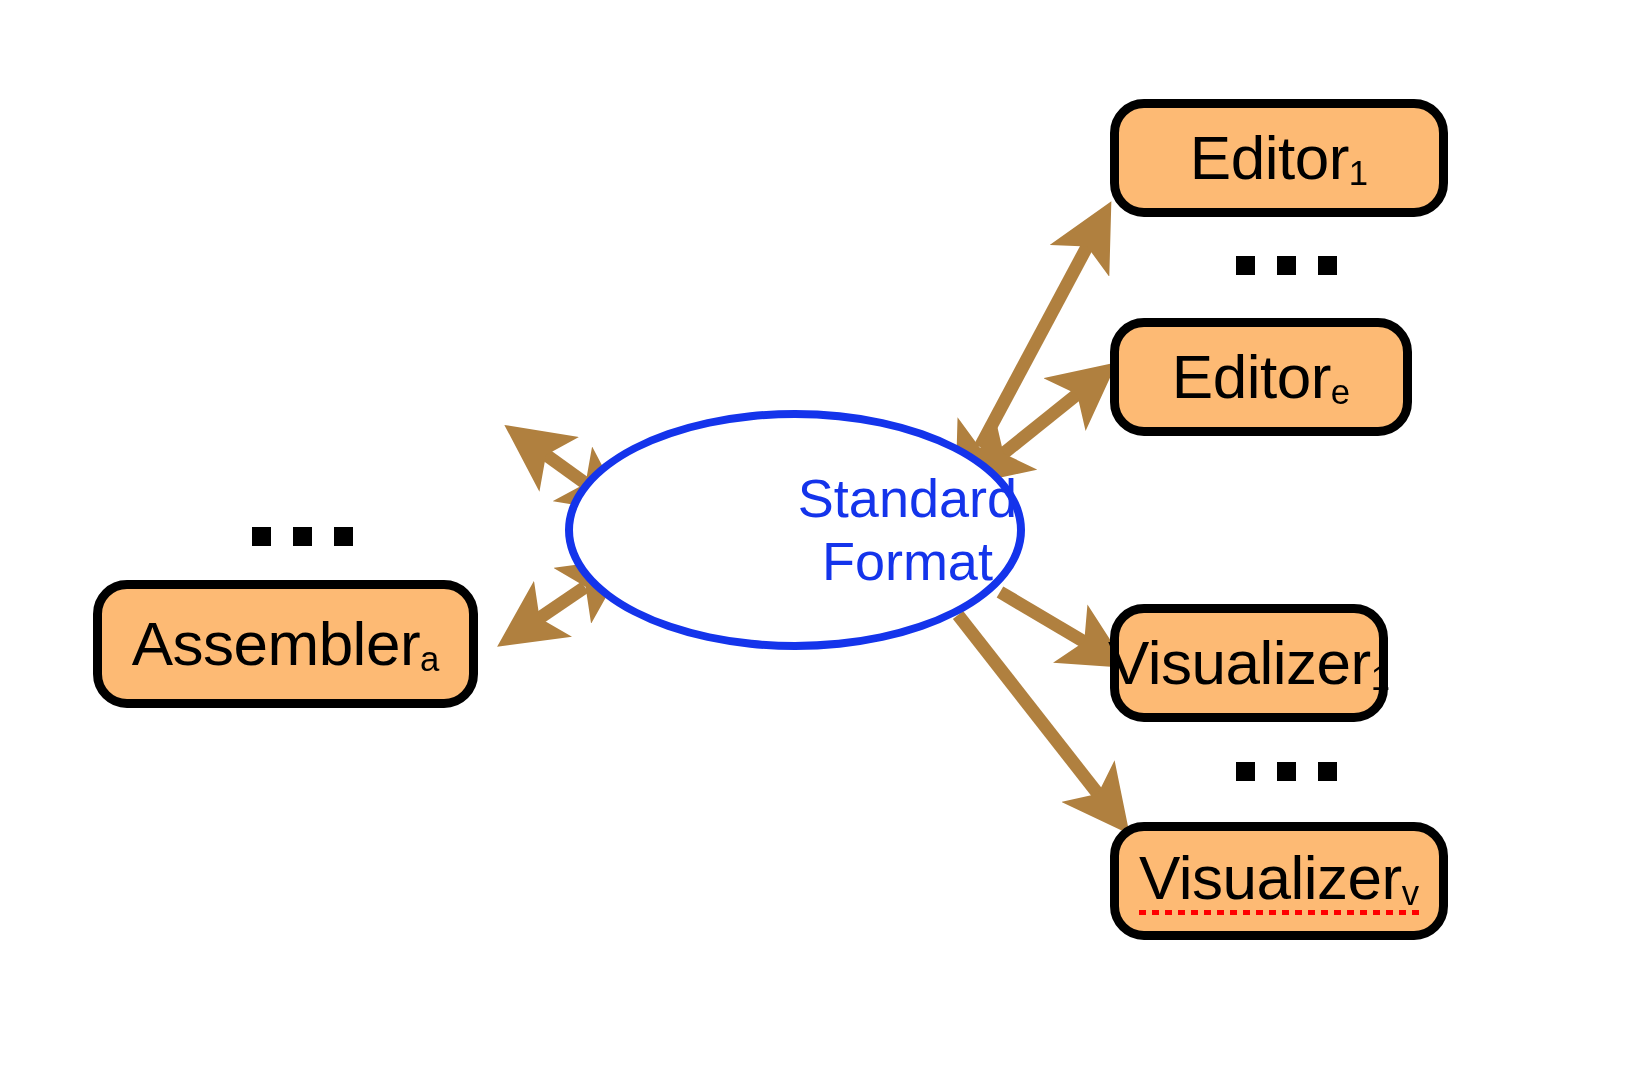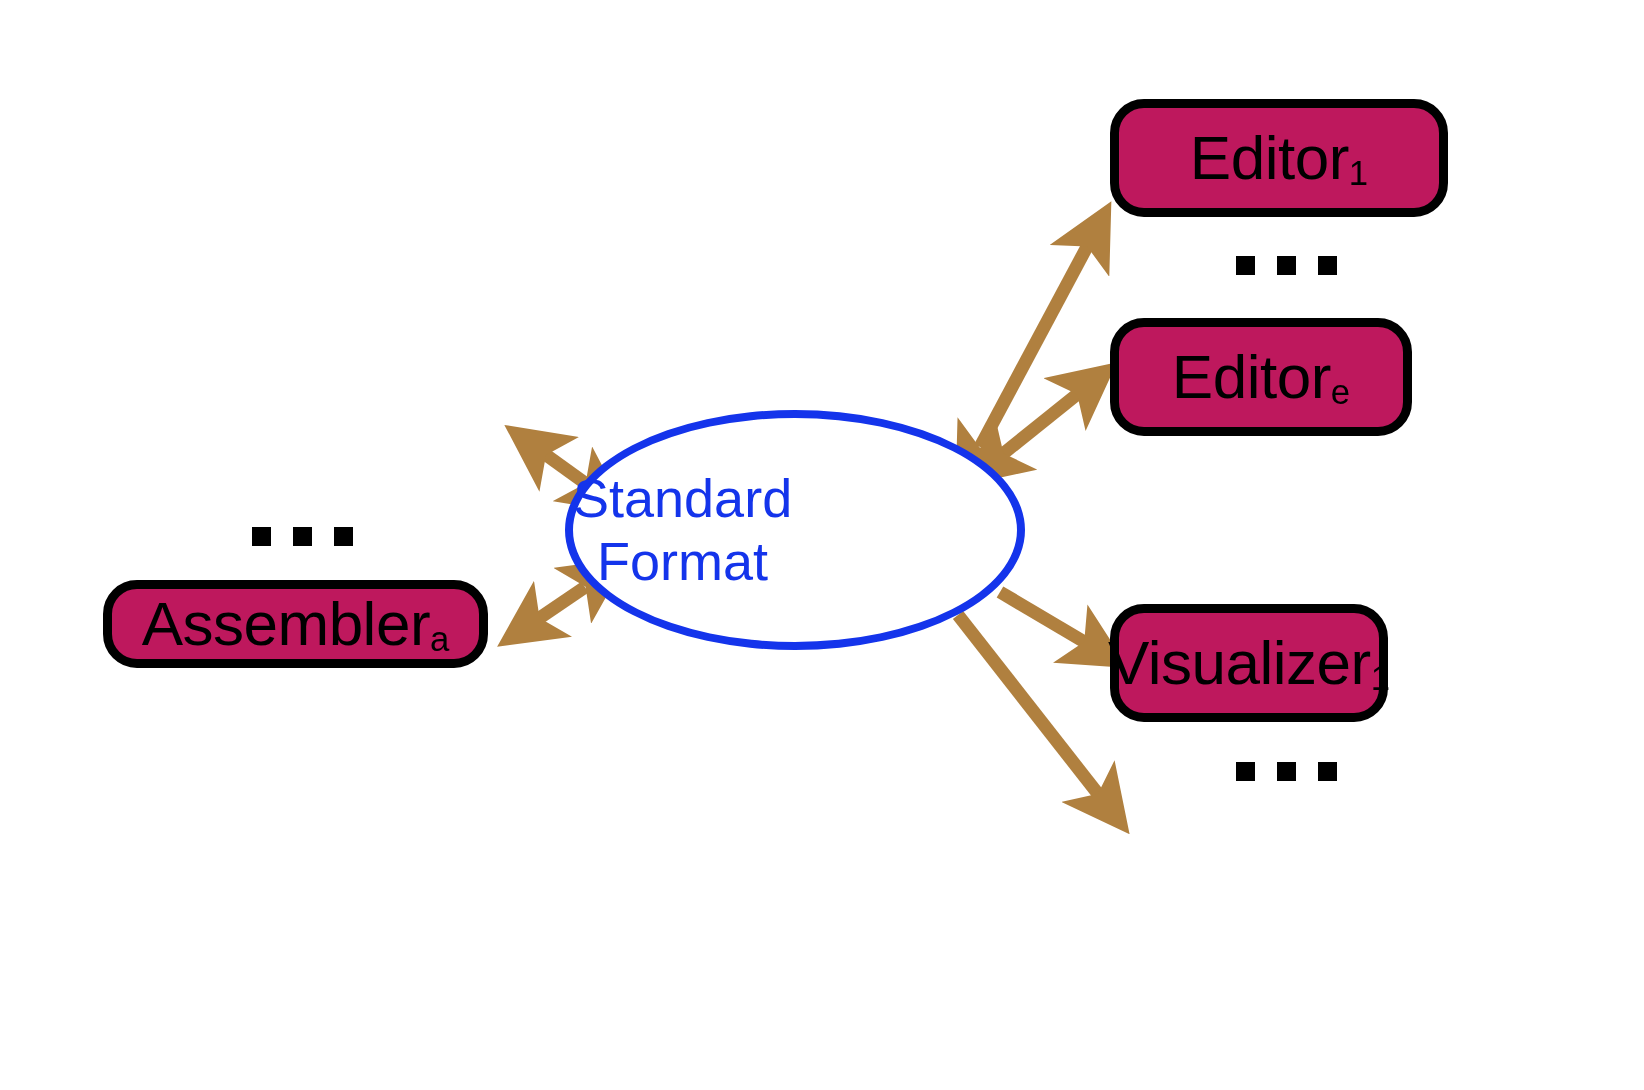--- a/index.html
+++ b/index.html
@@ -24,21 +24,21 @@
     top: 0;
     width: 1644px;
     height: 1090px;
     pointer-events: none;
   }
   .node-box {
     position: absolute;
     box-sizing: border-box;
     border: 9px solid #000000;
     border-radius: 34px;
-    background: #be185d;
+    background: #fdba74;
     display: flex;
     align-items: center;
     justify-content: center;
     color: #000000;
   }
   .node-label {
     font-family: "Liberation Sans", sans-serif;
     font-size: 62px;
     line-height: 1;
     color: #000000;
@@ -64,21 +64,21 @@
   }
   
   .ellipse-node {
     position: absolute;
     box-sizing: border-box;
     border: 8px solid #1434eb;
     border-radius: 50%;
     background: #ffffff;
     display: flex;
     align-items: center;
-    justify-content: flex-start;
+    justify-content: flex-end;
     text-align: center;
   }
   .ellipse-label {
     font-family: "Liberation Sans", sans-serif;
     font-size: 54px;
     line-height: 1.16;
     color: #1434eb;
     white-space: pre-line;
   }
   
@@ -122,21 +122,21 @@
     <line x1="958" y1="615" x2="1120" y2="822" stroke="#b0803f" stroke-width="13" marker-end="url(#ah-end)"></line>
   </svg>
 
 
   <div class="dots" style="left:252px; top:527px;">
     <span class="dot"></span>
     <span class="dot"></span>
     <span class="dot"></span>
   </div>
 
-  <div class="node-box" style="left:103px; top:580px; width:385px; height:88px;">
+  <div class="node-box" style="left:93px; top:580px; width:385px; height:128px;">
     <span class="node-label">
       <span>Assembler</span><sub>a</sub>
     </span>
   </div>
 
   <div class="ellipse-node" style="left:565px; top:410px; width:460px; height:240px;">
     <div class="ellipse-label">Standard
 Format</div>
   </div>
 
@@ -163,14 +163,19 @@
       <span>Visualizer</span><sub>1</sub>
     </span>
   </div>
 
   <div class="dots" style="left:1236px; top:762px;">
     <span class="dot"></span>
     <span class="dot"></span>
     <span class="dot"></span>
   </div>
 
+  <div class="node-box" style="left:1110px; top:822px; width:338px; height:118px;">
+    <span class="node-label spellcheck">
+      <span>Visualizer</span><sub>v</sub>
+    </span>
+  </div>
 
 </div>
 
 </body></html>

